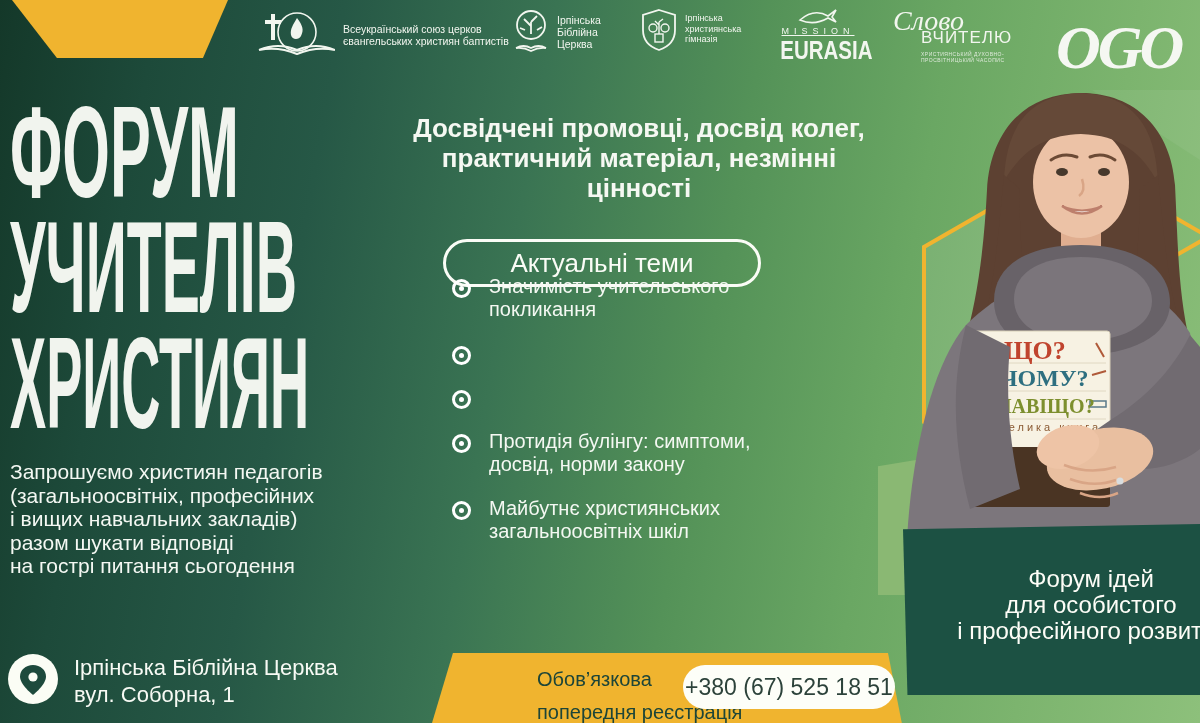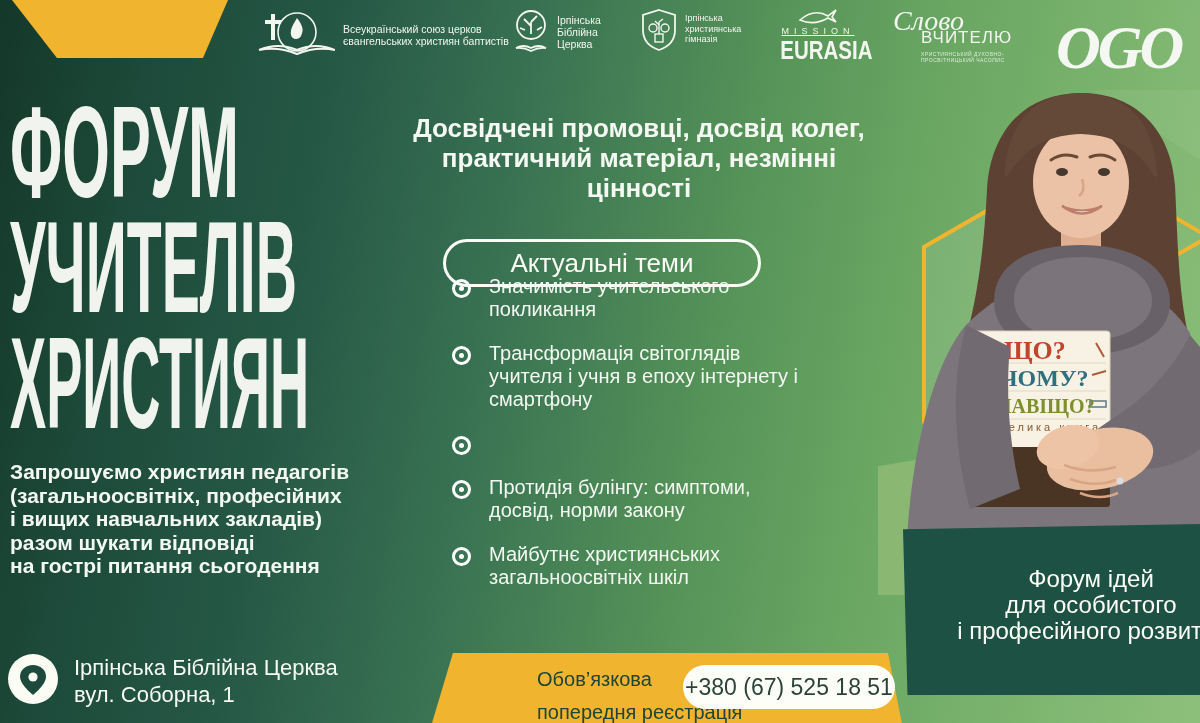--- a/index.html
+++ b/index.html
@@ -7,21 +7,21 @@
     position:relative;width:1200px;height:723px;overflow:hidden;
     font-family:"Liberation Sans",sans-serif;
     background:linear-gradient(100deg,#143829 0%,#1d4a3a 12%,#265846 26%,#3a7453 42%,#549258 58%,#6aa763 72%,#7cb46e 86%,#8dc07b 100%);
   }
   .abs{position:absolute;}
   .pre{white-space:pre-line;}
   
   .logo-text{color:#f2f6ef;font-size:10.5px;line-height:12px;}
   .logo-text.tiny{font-size:9px;line-height:10.5px;}
   
-  .desc{font-size:21px;line-height:23.5px;color:#f4f8f3;font-weight:bold;}
+  .desc{font-size:21px;line-height:23.5px;color:#f4f8f3;}
   .date-pill{background:#fbfdf5;border-radius:23px;width:302px;height:43px;
     display:flex;align-items:center;justify-content:center;
     font-size:26px;color:#333e38;}
   .loc-text{font-size:22px;line-height:27px;color:#f7faf4;}
   
   .intro{font-size:26px;font-weight:bold;line-height:30px;color:#f5f8f2;text-align:center;}
   .topics-pill{border:3px solid #fafcf6;border-radius:30px;width:312px;height:42px;
     display:flex;align-items:center;justify-content:center;color:#fafcf6;font-size:26px;}
   .topics{display:flex;flex-direction:column;gap:21px;width:430px;}
   .topic{display:flex;gap:18px;}
@@ -133,23 +133,20 @@
   <div class="abs topics-pill" style="left:443px;top:219px;margin-top:20px;">Актуальні теми</div>
 
   <div class="abs topics" style="left:452px;top:275px;">
     <div class="topic">
       <span class="tmark"></span>
       <span class="ttext pre">Значимість учительського
 покликання</span>
     </div>
     <div class="topic">
       <span class="tmark"></span>
-      <span class="ttext pre">Трансформація світоглядів
-учителя і учня в епоху інтернету і
-смартфону</span>
     </div>
     <div class="topic">
       <span class="tmark"></span>
     </div>
     <div class="topic">
       <span class="tmark"></span>
       <span class="ttext pre">Протидія булінгу: симптоми,
 досвід, норми закону</span>
     </div>
     <div class="topic">

